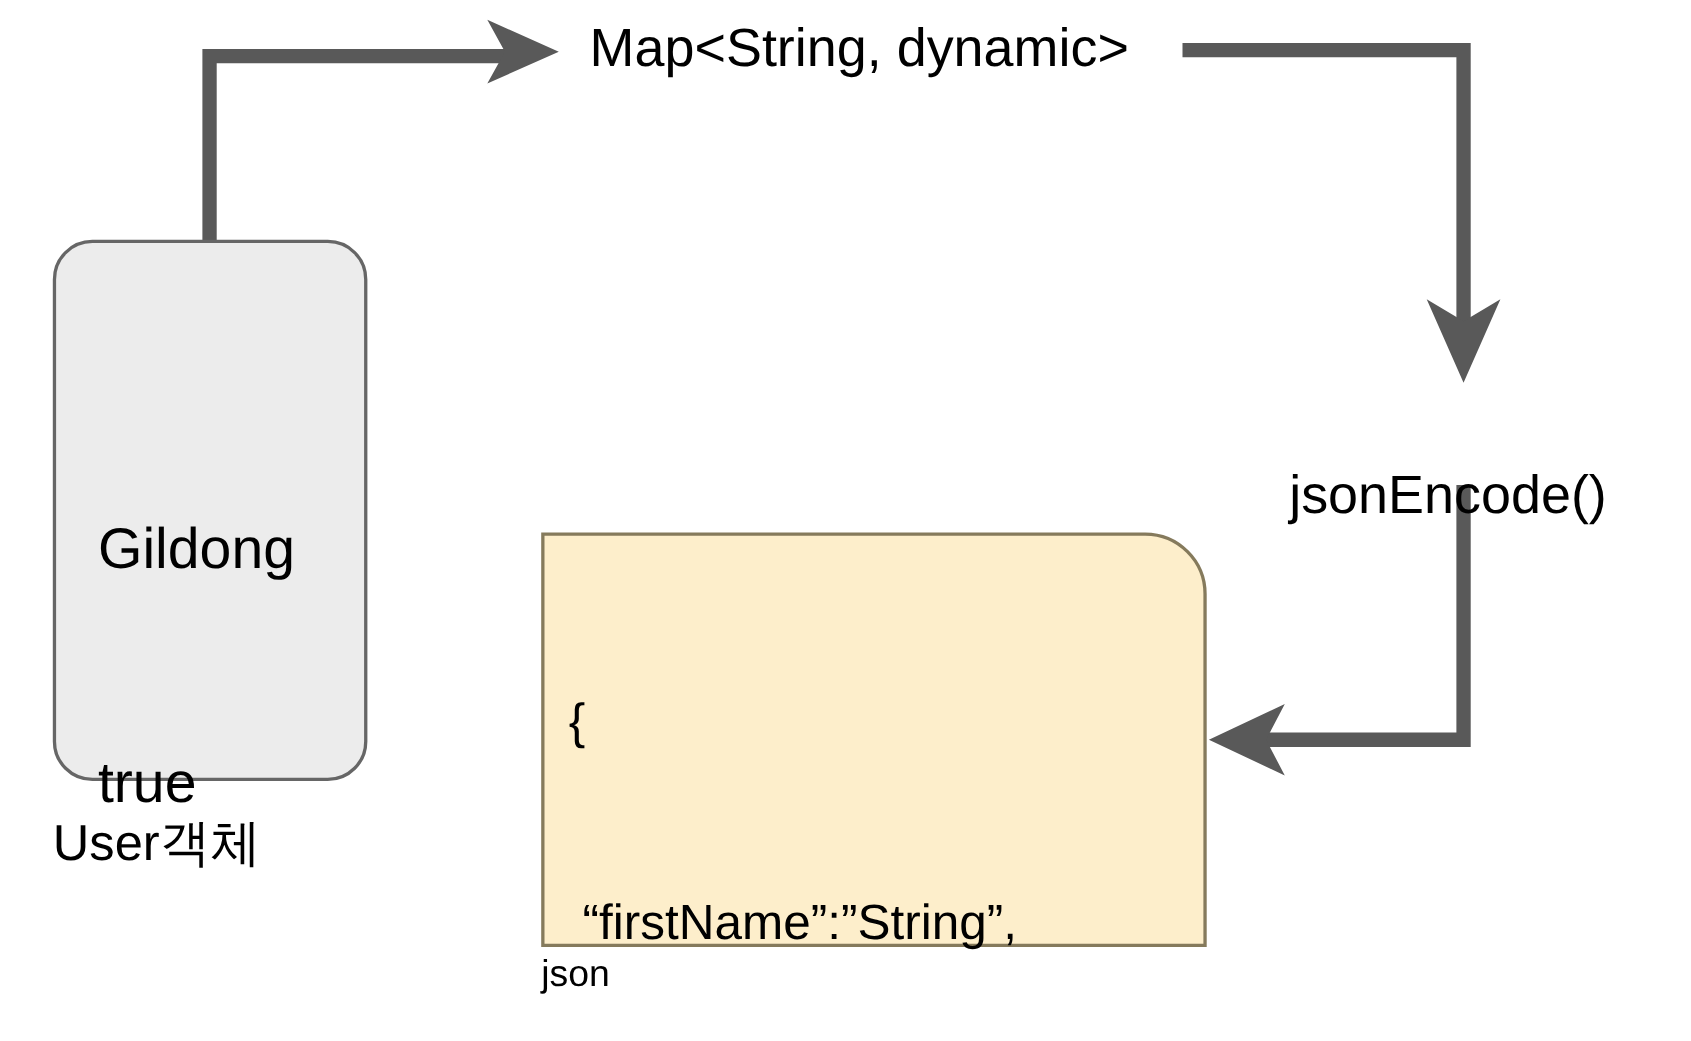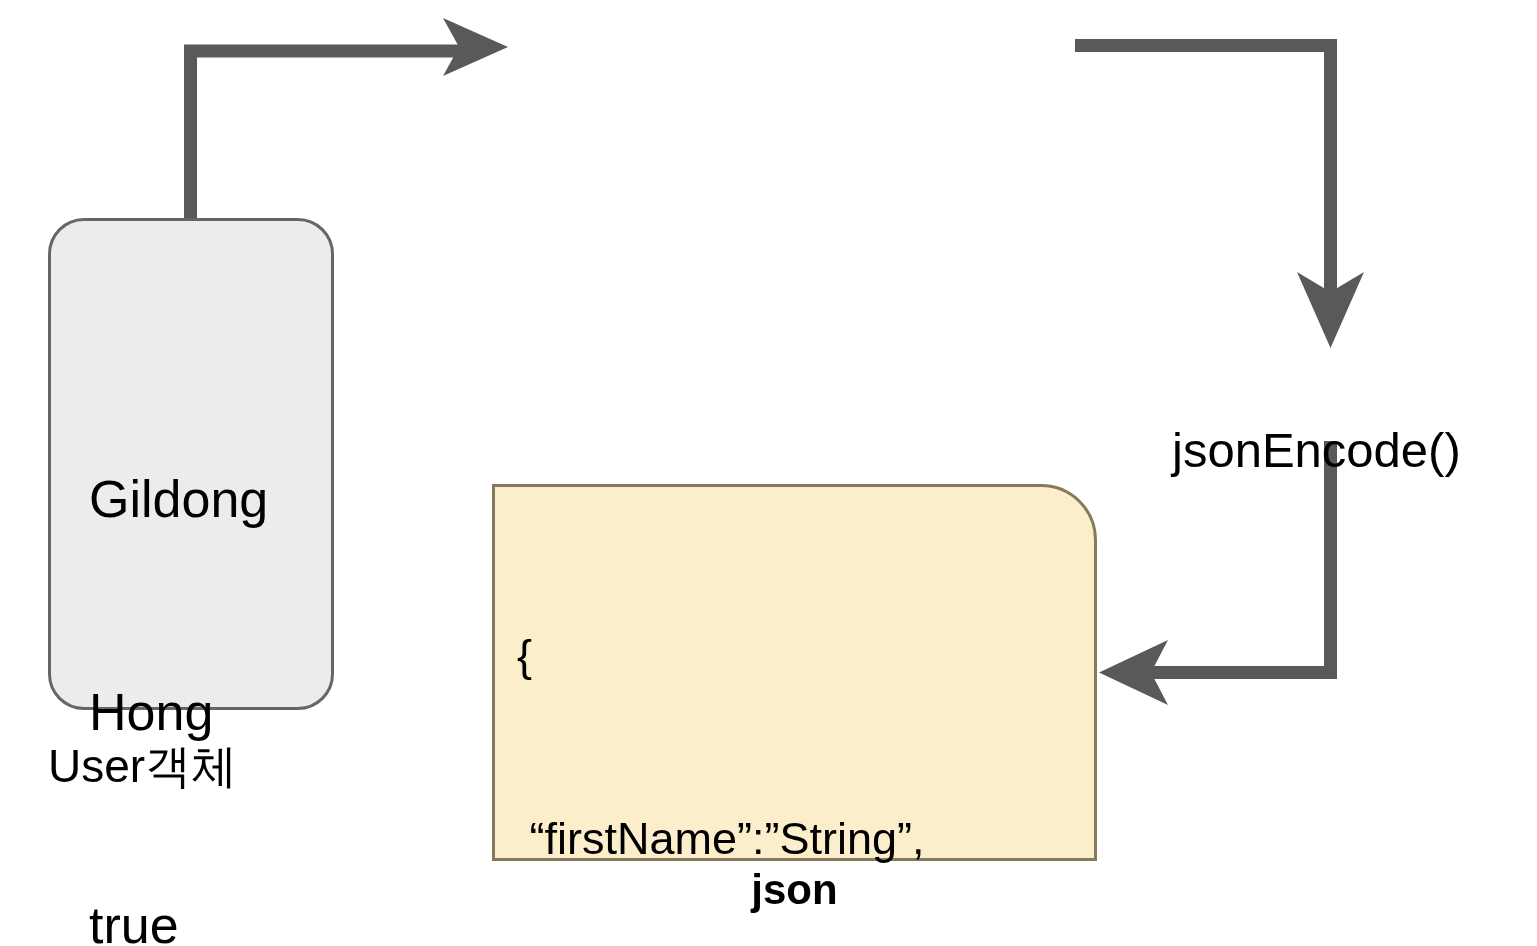--- a/index.html
+++ b/index.html
@@ -81,25 +81,23 @@
     line-height: 61px;
     color: #000000;
     white-space: pre;
   }
   .json-body div { height: 61px; }
   .json-caption {
     position: absolute;
     left: 492px;
     top: 866px;
     width: 605px;
-    text-align: center;
-    font-size: 42px;
+    font-size: 34px;
     color: #000000;
     z-index: 2;
-    font-weight: bold;
   }
 
   
   .edge-label {
     position: absolute;
     font-size: 49px;
     color: #000000;
     white-space: nowrap;
     z-index: 3;
   }
@@ -122,27 +120,27 @@
       <path d="M1075,45.5 L1330.5,45.5 L1330.5,320" fill="none" stroke="#595959" stroke-width="13" stroke-linecap="butt" stroke-linejoin="miter"></path>
       <path d="M1330.5,348 L1297,272 L1330.5,292 L1364,272 Z" fill="#595959"></path>
     </g>
 
     <g>
       <path d="M1330.5,441 L1330.5,672.5 L1132,672.5" fill="none" stroke="#595959" stroke-width="13" stroke-linecap="butt" stroke-linejoin="miter"></path>
       <path d="M1099,672.5 L1168,640 L1151,672.5 L1168,705 Z" fill="#595959"></path>
     </g>
   </svg>
 
+  <div class="edge-label map-label">Map&lt;String, dynamic&gt;</div>
 
   <div class="edge-label encode-label">jsonEncode()</div>
 
   <div class="user-node">
     <div class="user-fields">
       <div>Gildong</div>
-      <div>Hong</div>
       <div>true</div>
       
     </div>
   </div>
   <div class="user-caption">User객체</div>
 
   <div class="json-node">
     <div class="json-body">
       <div>{</div>
       <div> “firstName”:”String”,</div>

